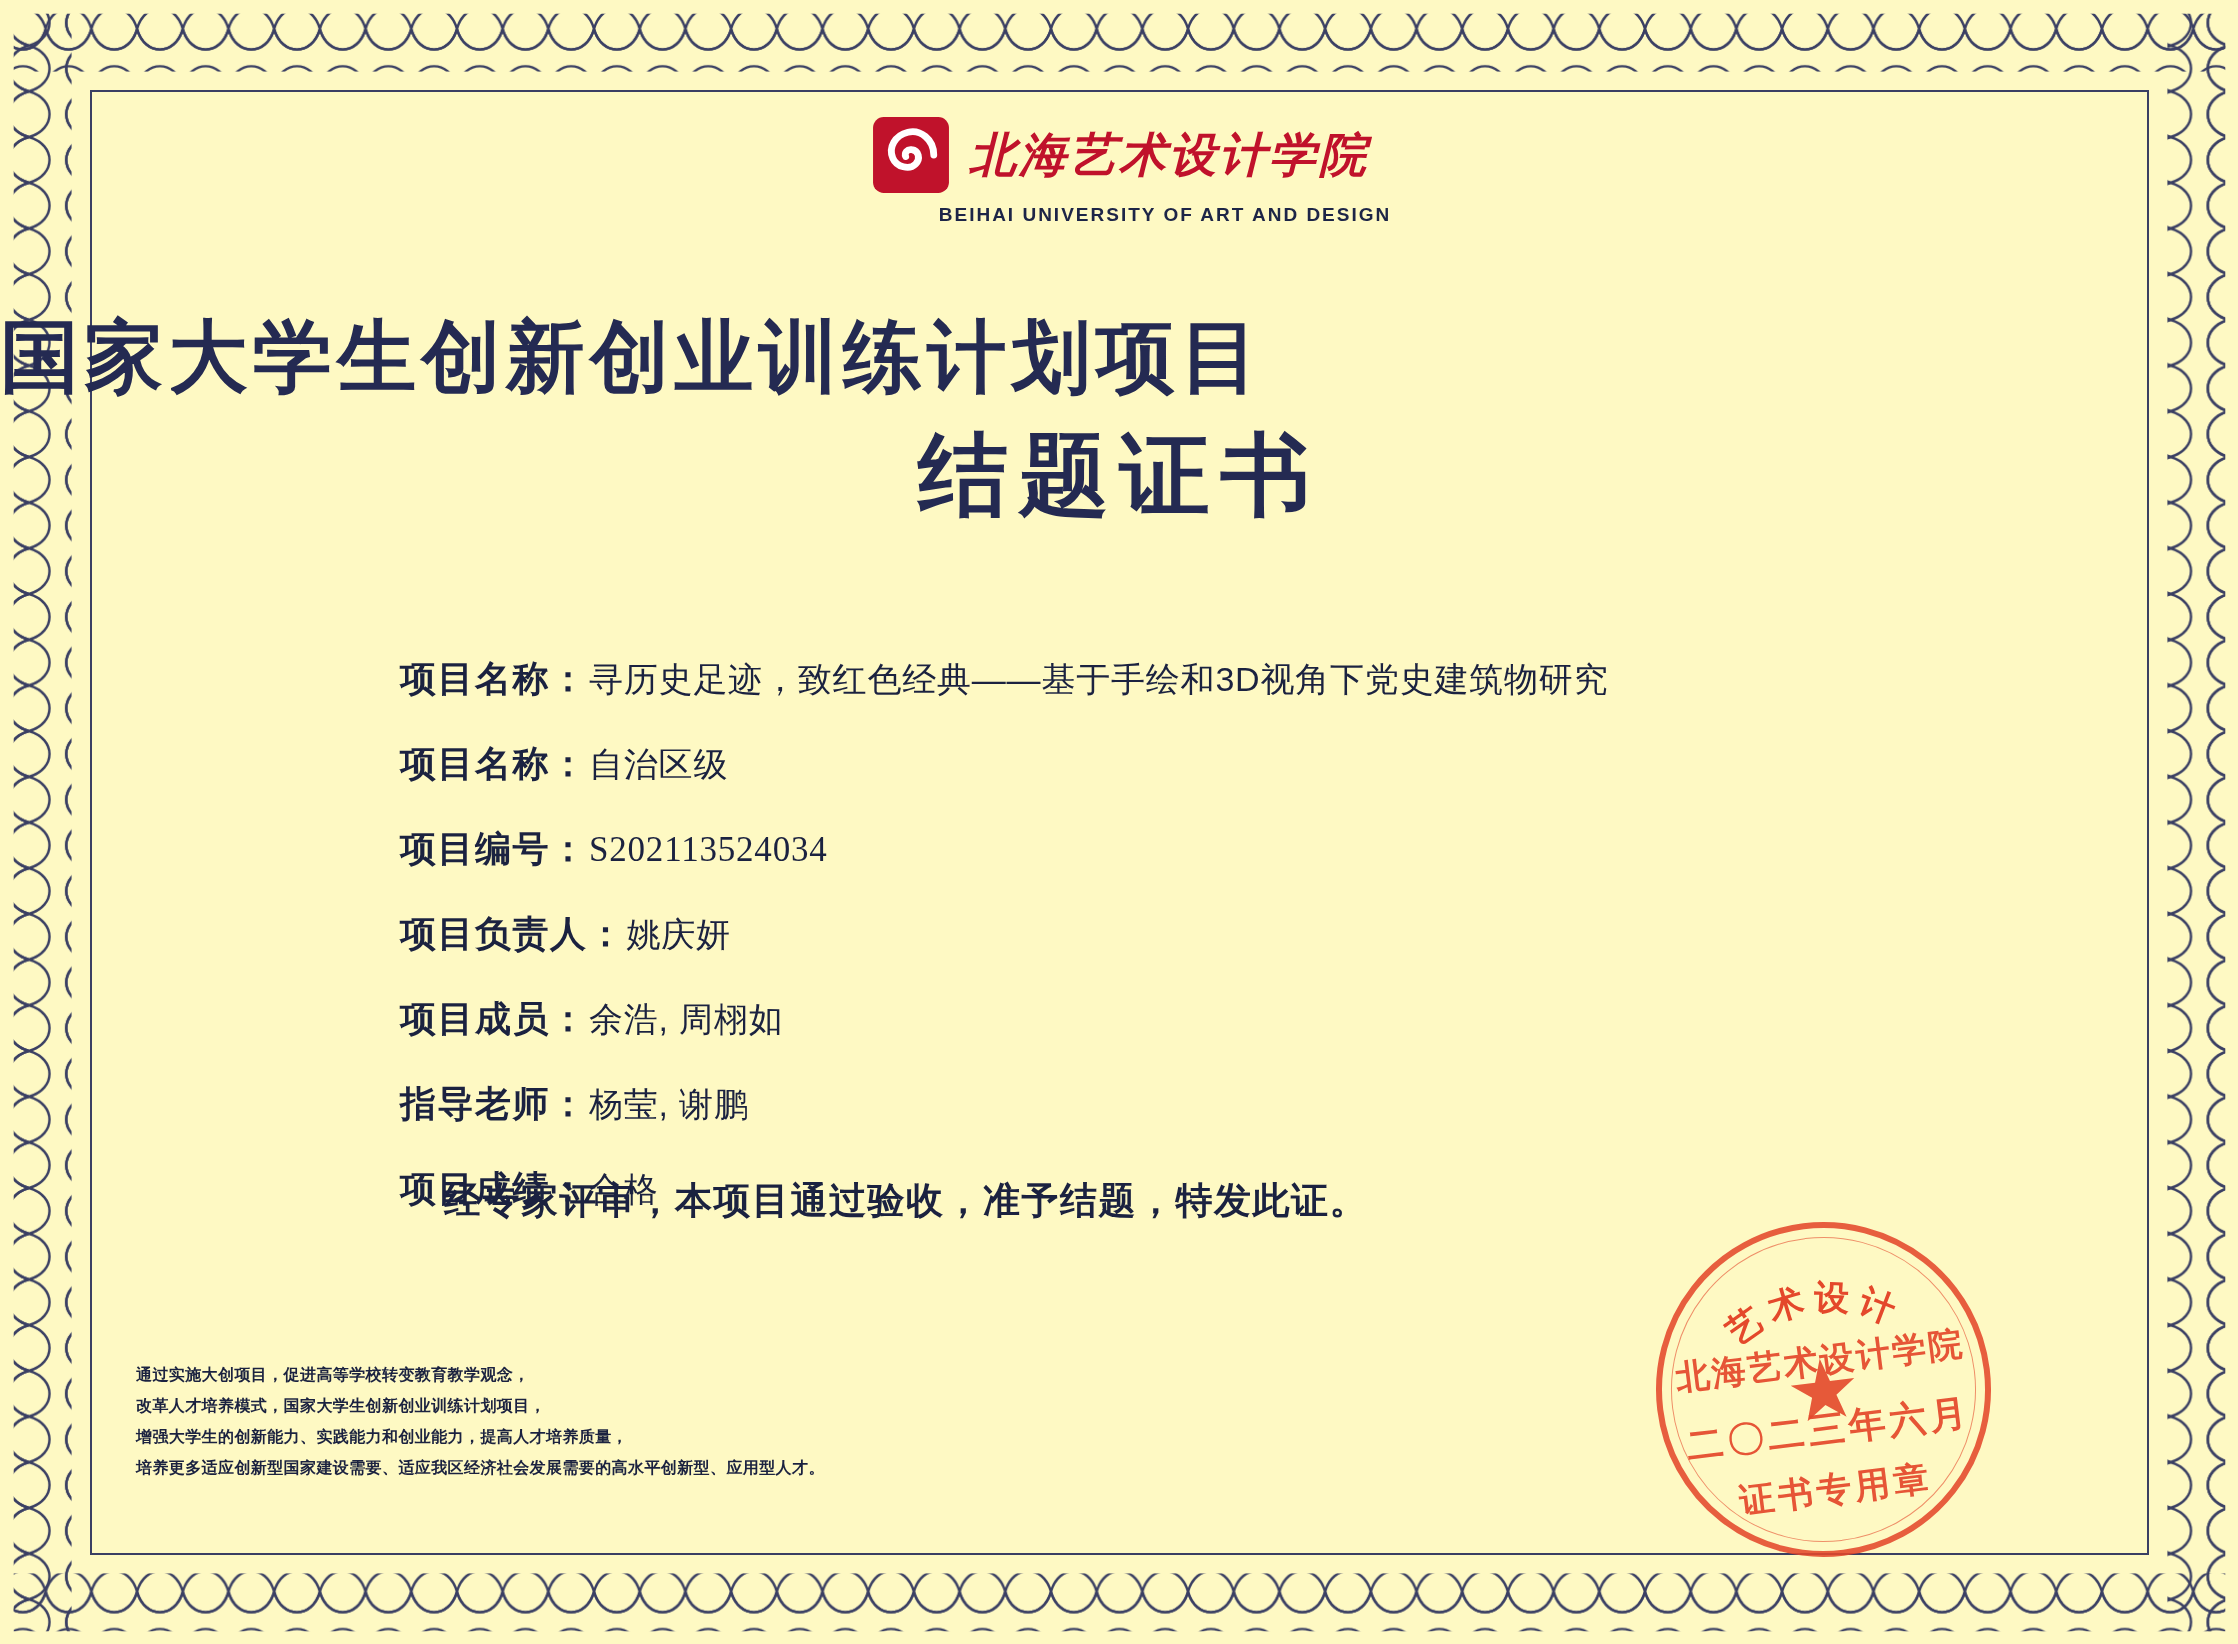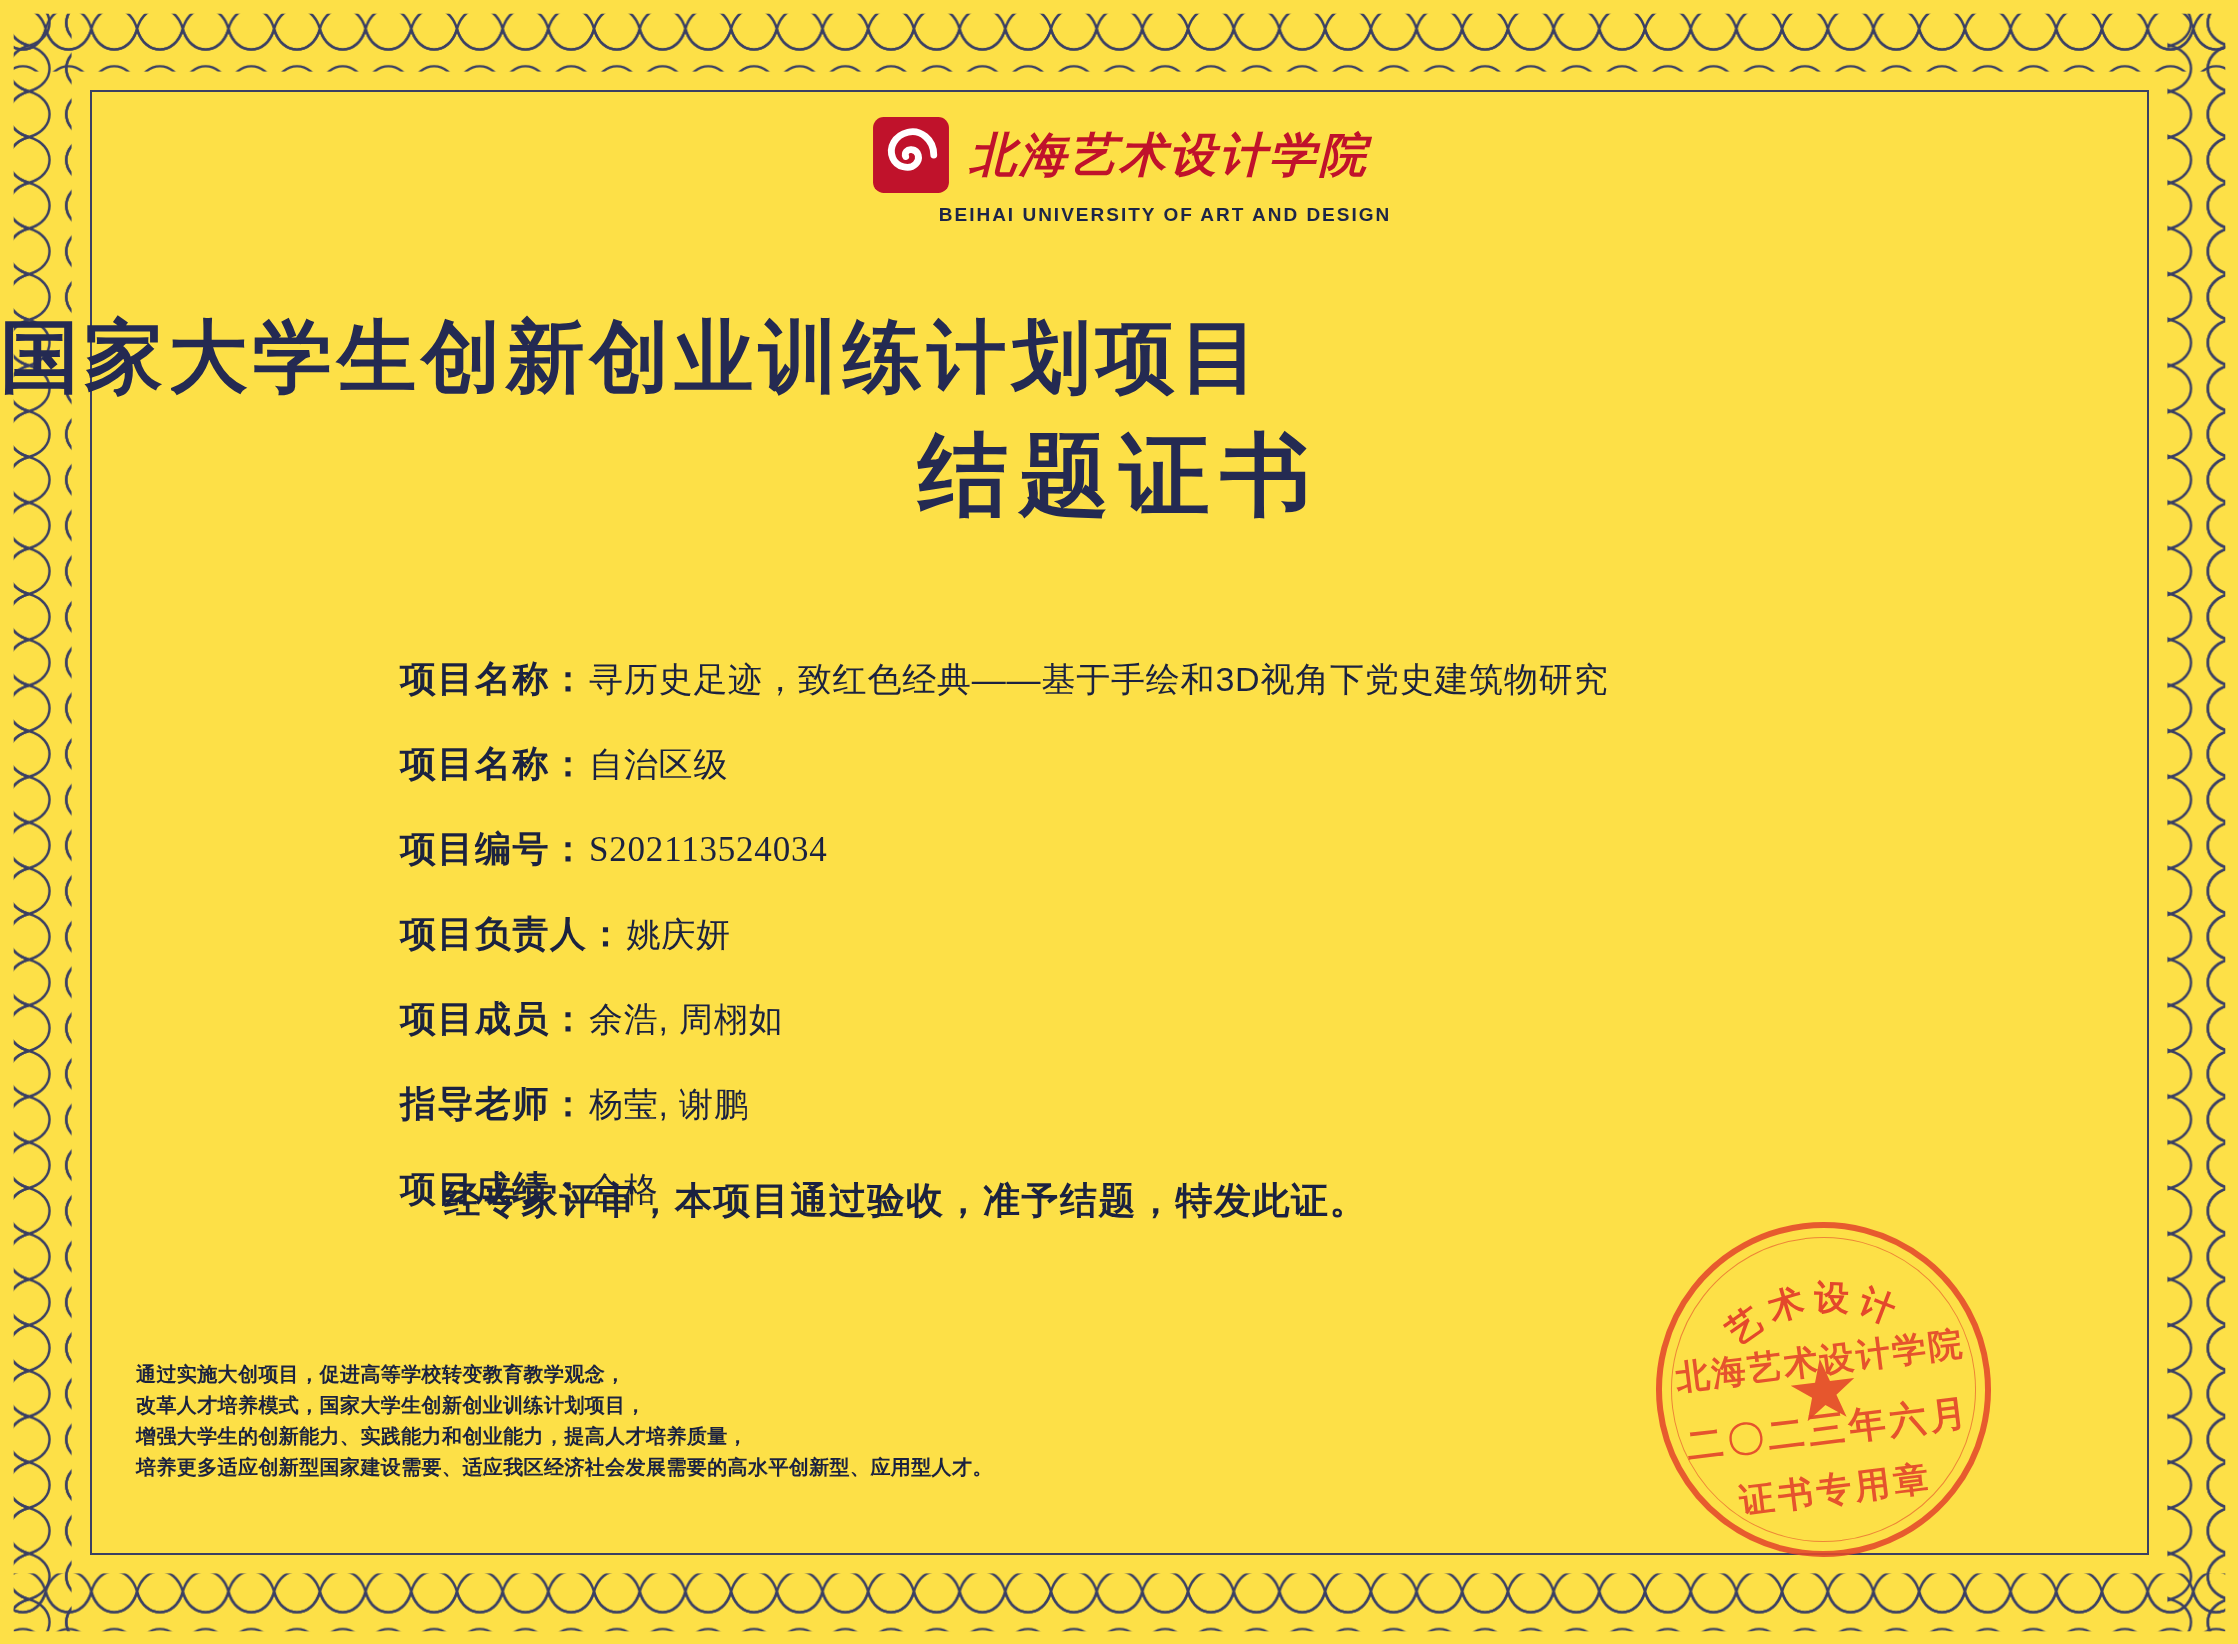--- a/index.html
+++ b/index.html
@@ -11,21 +11,21 @@
     width: 2239px;
     height: 1645px;
     font-family: "Liberation Serif", "DejaVu Serif", serif;
     overflow: hidden;
   }
 
   .certificate {
     position: relative;
     width: 2239px;
     height: 1645px;
-    background: #fde047;
+    background: #fef9c3;
     box-sizing: border-box;
   }
 
   
   .border-layer {
     position: absolute;
     left: 0; top: 0;
     width: 2239px;
     height: 1645px;
     pointer-events: none;
@@ -161,21 +161,21 @@
     white-space: nowrap;
     margin-left: 44px;
   }
 
   
   .footnote {
     position: absolute;
     left: 136px;
     top: 1359px;
     font-family: "Liberation Serif", serif;
-    font-size: 20px;
+    font-size: 16px;
     line-height: 31px;
     color: #1b2240;
     font-weight: bold;
     letter-spacing: 0.4px;
   }
 
   
   .seal {
     position: absolute;
     left: 1656px;

